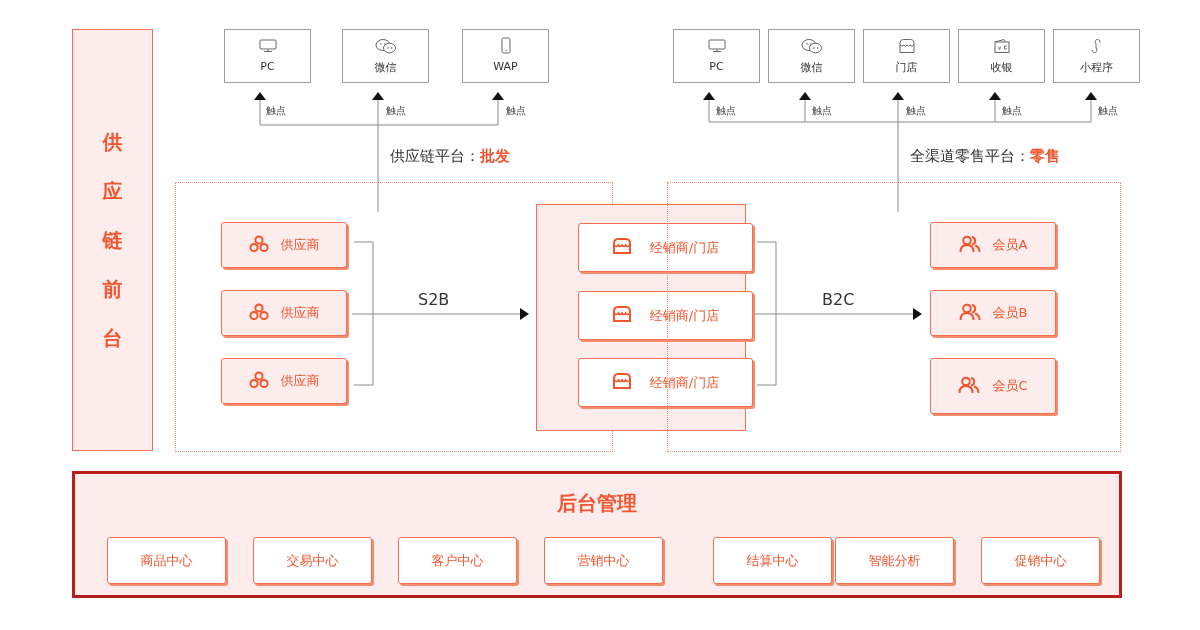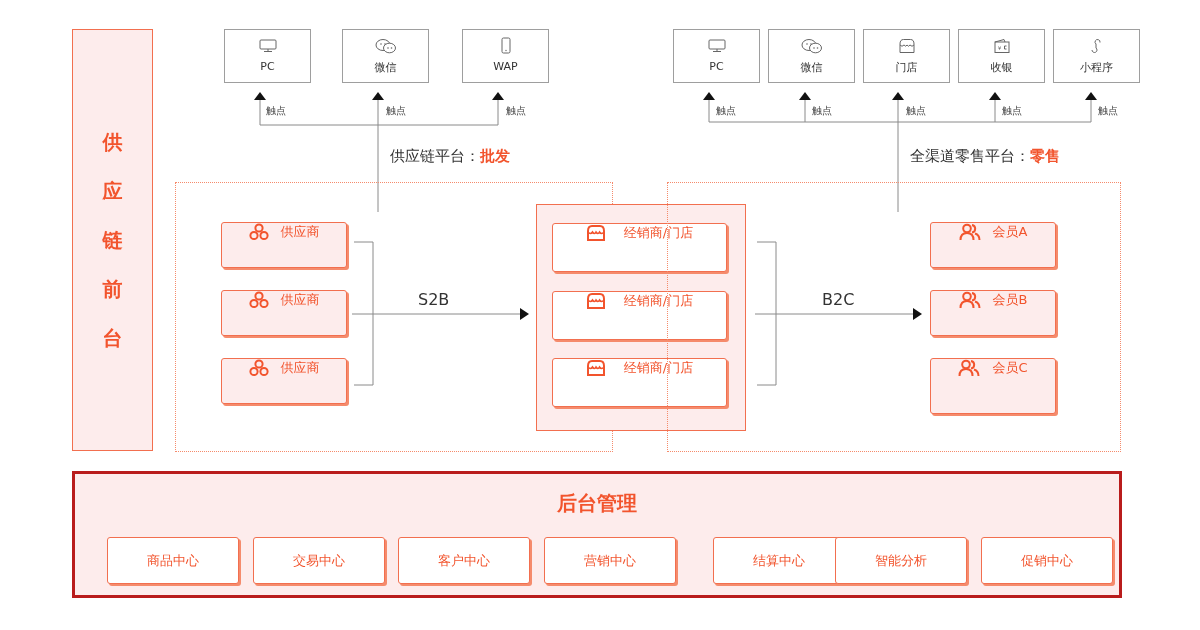--- a/index.html
+++ b/index.html
@@ -23,39 +23,39 @@
   }
   .channel .ico { margin-top: 8px; height: 16px; display: flex; align-items: center; justify-content: center; }
   .channel .lbl { margin-top: 6px; font-size: 11px; color: #333; }
   .touch { font-size: 10px; color: #444; }
   .platform { font-size: 15px; color: #333; }
   .platform b { color: #f2542d; font-weight: bold; }
   .dotted { border: 1.5px dotted #f58b6c; box-sizing: border-box; }
   .node {
     background: #fdecec; border: 1px solid #f26f4f; border-radius: 3px;
     box-shadow: 2px 2px 0 #f58b6c; box-sizing: border-box;
-    display: flex; justify-content: center; gap: 12px;
+    display: flex; align-items: center; justify-content: center; gap: 12px;
     color: #f2542d; font-size: 13px;
   }
-  .node.white { background: #ffffff; }
+  .node.white { background: #ffffff; margin-left: 26px; }
   .mid-box {
     left: 536px; top: 204px; width: 210px; height: 227px;
     background: #fdecec; border: 1px solid #f26f4f; box-sizing: border-box;
   }
   .flow-label { font-size: 16px; color: #333; }
   .bottom-panel {
     left: 72px; top: 471px; width: 1050px; height: 127px;
     background: #fdecec; border: 3px solid #b91c1c; box-sizing: border-box;
   }
   .bottom-title {
     left: 0; width: 100%; top: 16px; text-align: center;
     font-size: 20px; font-weight: bold; color: #f2542d;
   }
   .module {
-    top: 63px; width: 132px; height: 47px; background: #fff; border: 1px solid #f26f4f;
+    top: 63px; width: 119px; height: 47px; background: #fff; border: 1px solid #f26f4f;
     border-radius: 3px; box-shadow: 2px 2px 0 #f58b6c; box-sizing: border-box;
     display: flex; align-items: center; justify-content: center;
     color: #f2542d; font-size: 13px;
   }
   svg.lines { position: absolute; left: 0; top: 0; }
 </style>
 </head>
 <body>
 
 <svg class="lines" width="1200" height="630">

